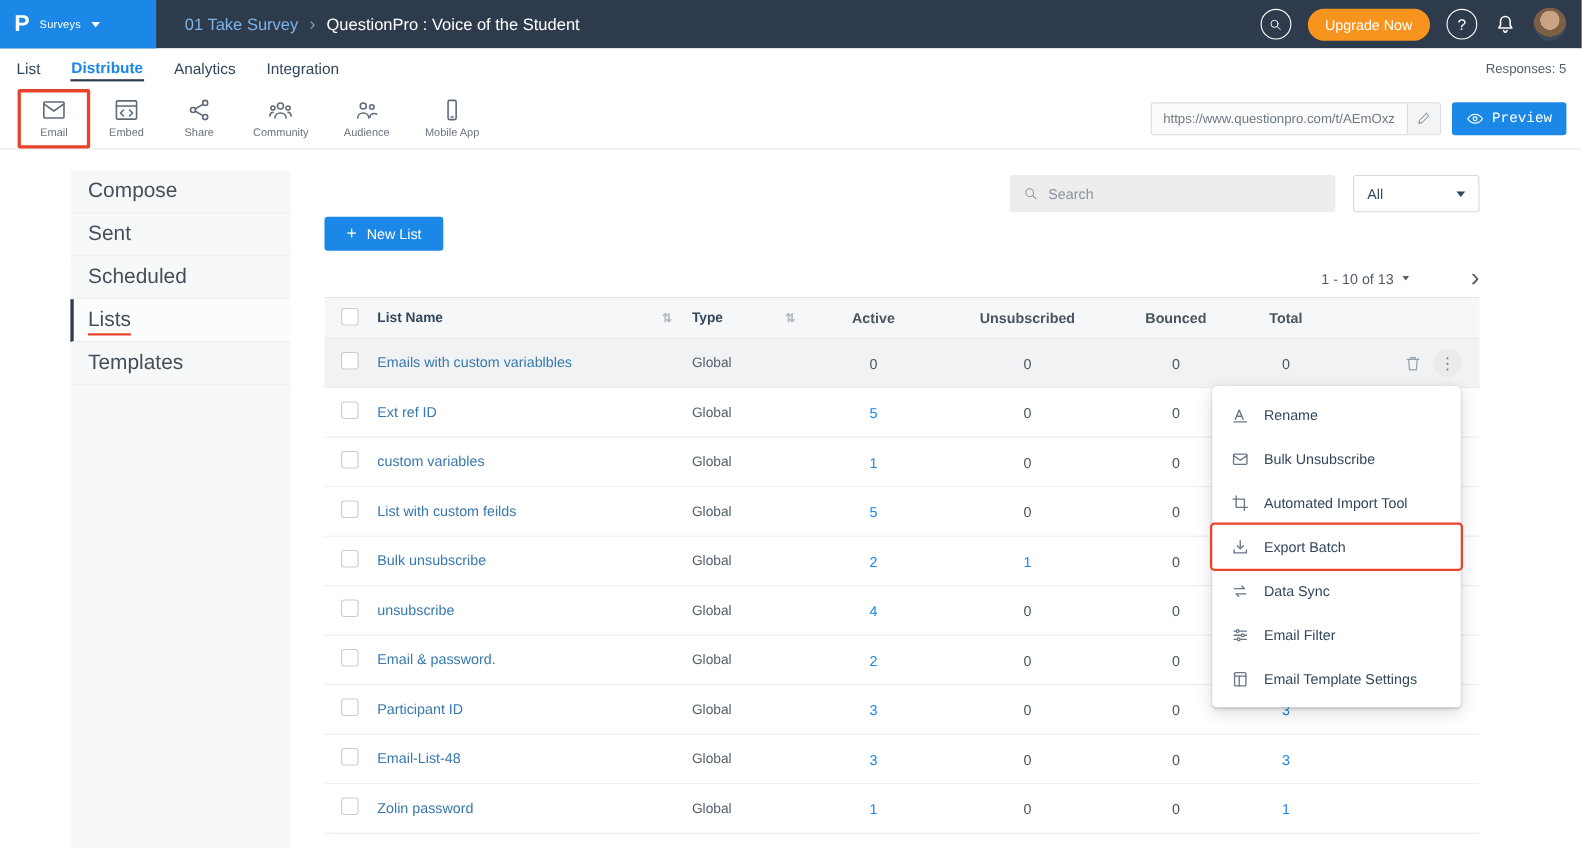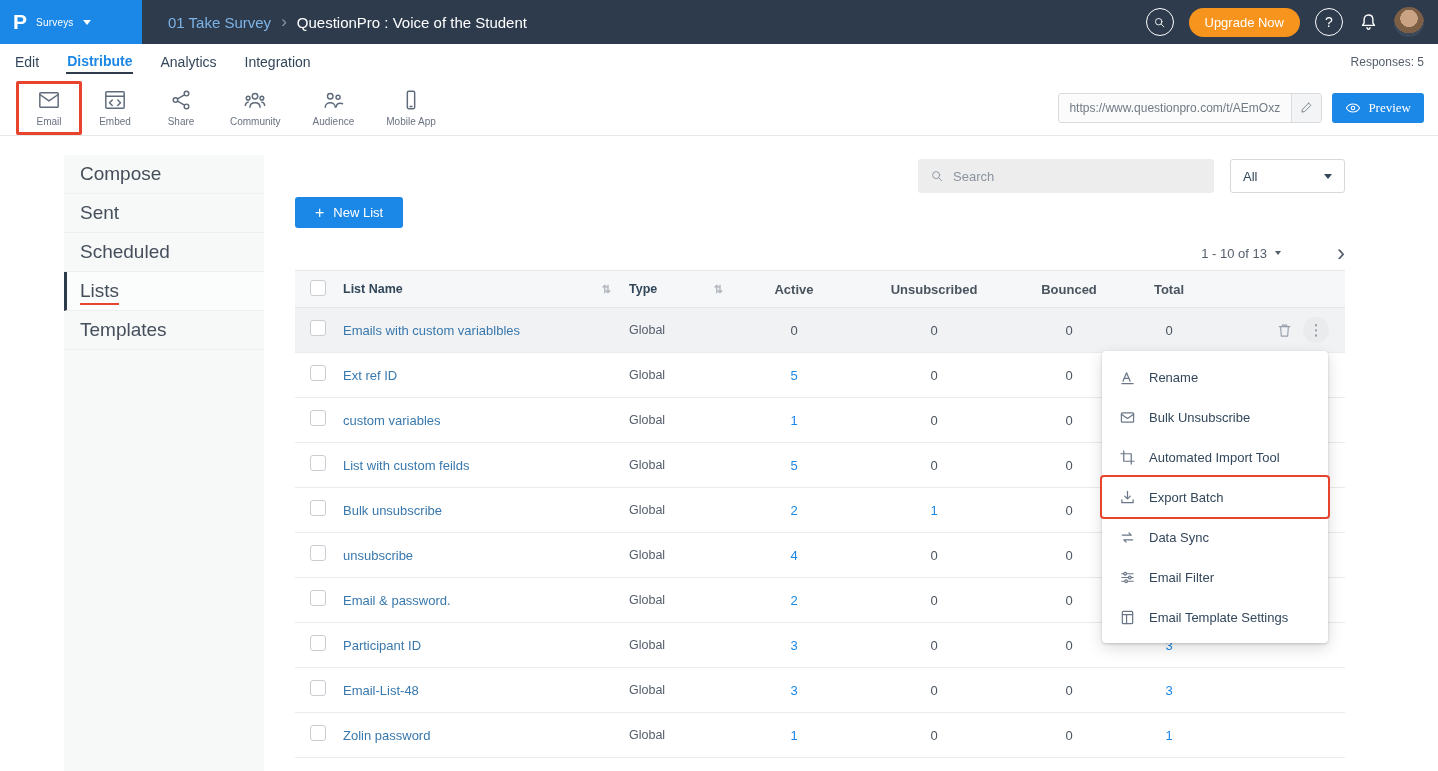--- a/index.html
+++ b/index.html
@@ -44,21 +44,21 @@
   .tools{display:flex;align-items:center;}
   .tool{min-width:66px;padding:5px 13px;display:flex;flex-direction:column;align-items:center;gap:5px;color:#5f6b7a;border:3px solid transparent;border-radius:2px;cursor:pointer;}
   .tool svg{width:22px;height:22px;}
   .tool-label{font-size:10px;color:#6a7380;white-space:nowrap;}
   .tool.highlight{border-color:var(--annot);}
   .toolbar-right{margin-left:auto;display:flex;align-items:center;gap:10px;}
   .url-box{width:264px;height:30px;border:1px solid #d9dcdf;border-radius:3px;background:#fbfbfb;display:flex;align-items:center;overflow:hidden;}
   .url-box input{flex:1;border:none;background:transparent;font-family:inherit;font-size:12px;color:#707a85;padding:0 10px;outline:none;min-width:0;}
   .url-edit{width:30px;height:100%;border-left:1px solid #d9dcdf;background:#f3f4f5;display:flex;align-items:center;justify-content:center;color:#6a7480;cursor:pointer;flex:none;}
   .url-edit svg{width:13px;height:13px;}
-  .preview-btn{height:30px;padding:0 13px;background:var(--accent);color:#fff;border:none;border-radius:3px;font-family:Liberation Serif, serif;font-size:13px;display:flex;align-items:center;gap:7px;cursor:pointer;justify-content:space-between;}
+  .preview-btn{height:30px;padding:0 13px;background:var(--accent);color:#fff;border:none;border-radius:3px;font-family:Liberation Mono, monospace;font-size:13px;display:flex;align-items:center;gap:7px;cursor:pointer;justify-content:space-between;}
   .preview-btn svg{width:16px;height:16px;}
 
   
   .content{display:flex;margin-top:19px;height:616px;}
   .sidebar{width:200px;margin-left:64px;background:#f7f8f8;flex:none;}
   .sidebar-item{height:39px;line-height:38px;padding-left:16px;font-size:19px;color:#454f5b;border-bottom:1px solid #eef0f0;cursor:pointer;}
   .sidebar-item.active{border-left:3px solid #2e3b4d;padding-left:13px;background:#fbfcfc;}
   .sidebar-item.active .si-label{display:inline-block;line-height:normal;border-bottom:2px solid var(--annot);padding-bottom:1px;}
 
   .panel{flex:1;padding:4px 93px 0 31px;min-width:0;}
@@ -132,21 +132,21 @@
       <svg class="ic" viewBox="0 0 24 24">
           <path d="M12 3.5c3 0 5 2.2 5 5.2v3.8l1.8 2.8H5.2L7 12.5V8.7c0-3 2-5.2 5-5.2z"></path>
           <path d="M10.3 18c.2 1 .8 1.7 1.7 1.7s1.5-.7 1.7-1.7"></path>
         </svg>
     </span>
     <span class="avatar"></span>
   </div>
 </header>
 
 <nav class="subnav">
-  <span class="tab">Edit</span>
+  <span class="tab">List</span>
   <span class="tab active">Distribute</span>
   <span class="tab">Analytics</span>
   <span class="tab">Integration</span>
   <span class="responses">Responses: 5</span>
 </nav>
 
 <div class="toolbar">
   <div class="tools">
     <div class="tool highlight">
       <svg class="ic" viewBox="0 0 24 24">

